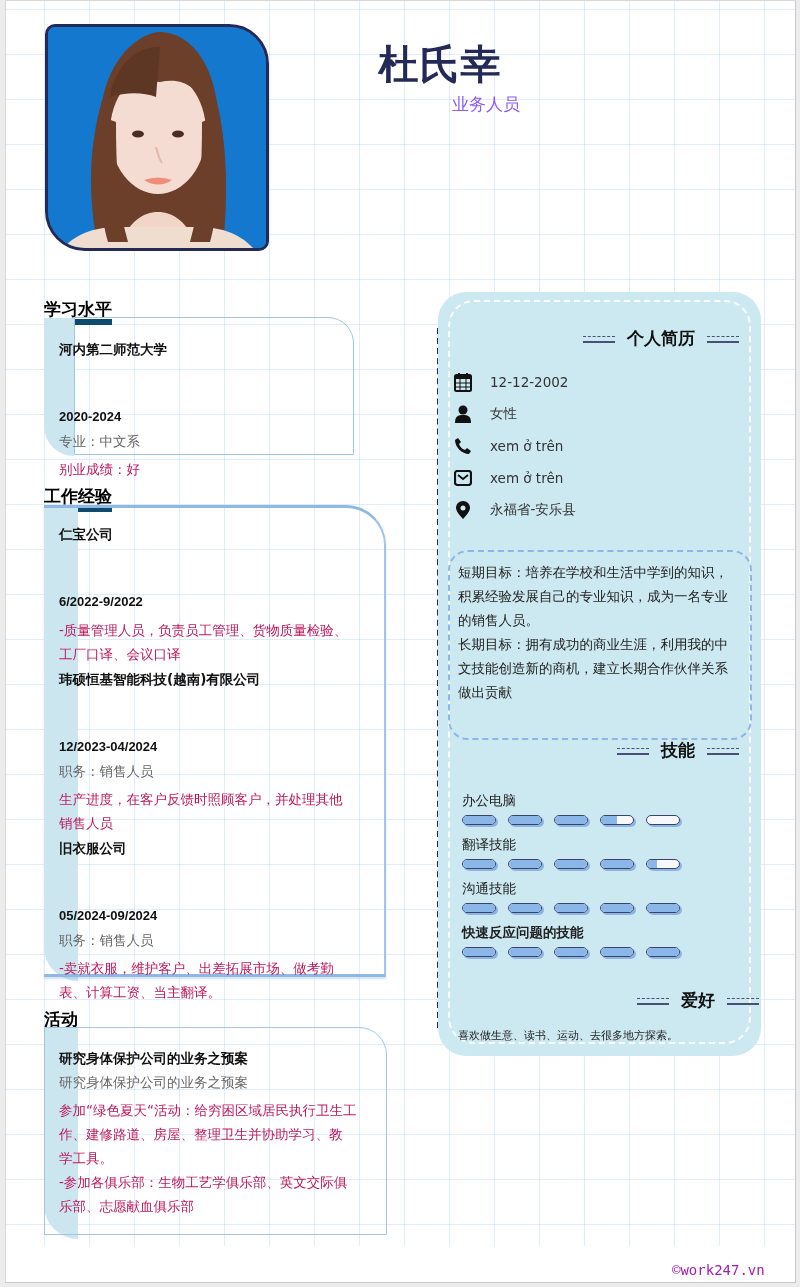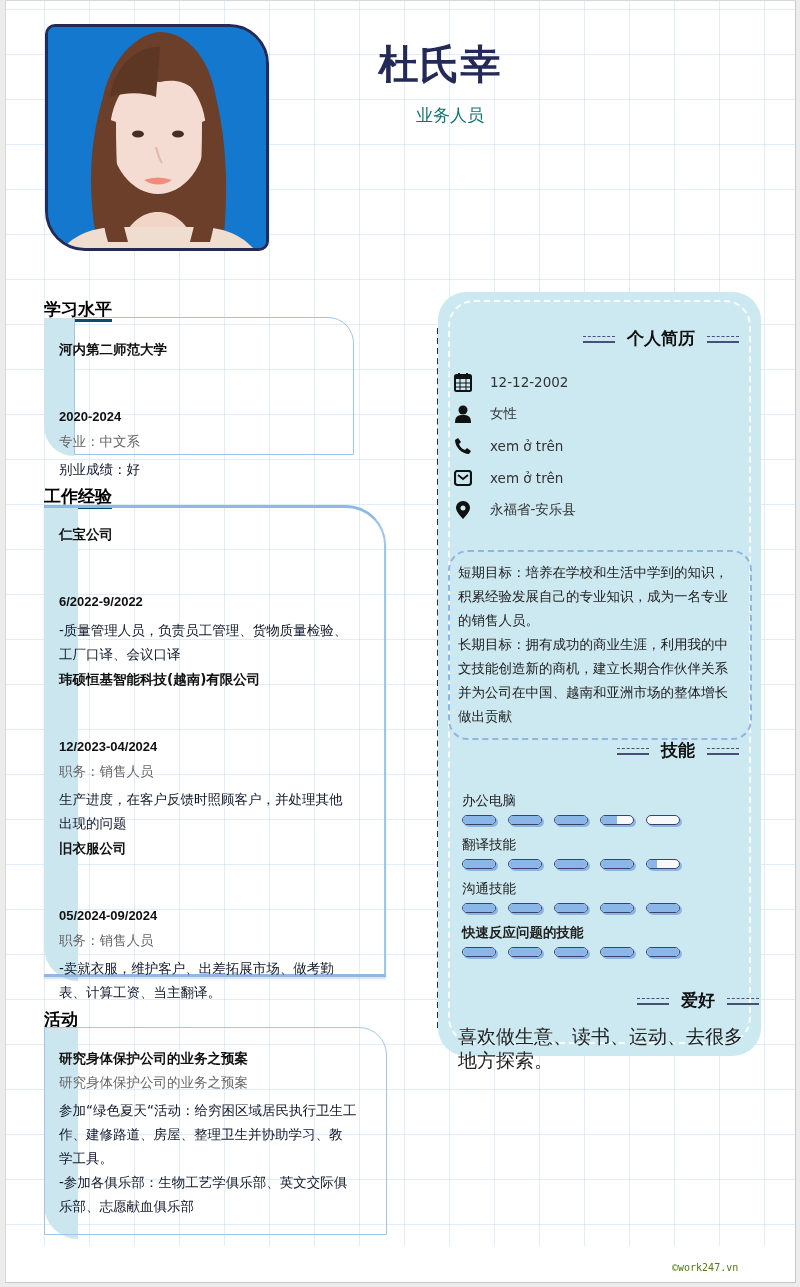--- a/index.html
+++ b/index.html
@@ -15,48 +15,48 @@
     border-right:1px solid #c8c8c8; border-bottom:1px solid #c8c8c8; border-top:1px solid #d8d8d8; border-left:1px solid #d8d8d8;
   }
   .page::after { content:""; position:absolute; left:0; right:0; top:1245px; bottom:0; background:#fff; }
   .abs { position:absolute; }
 
   
   .photo { left:45px; top:24px; width:218px; height:221px; border:3px solid #242a57; border-radius:10px 40px 10px 40px; overflow:hidden; background:#1779d0; }
   .photo svg { display:block; }
 
   .name { left:340px; top:40px; width:200px; text-align:center; font-size:40px; font-weight:bold; color:#242a57; letter-spacing:1px; line-height:48px; }
-  .role { left:380px; top:104px; width:140px; text-align:center; font-size:17px; color:#0f766e; line-height:22px; }
+  .role { left:380px; top:93px; width:140px; text-align:right; font-size:17px; color:#8b5cf6; line-height:22px; }
 
   
   .sec-title { font-size:17px; font-weight:bold; color:#000; line-height:22px; }
-  .sec-title .hl { border-bottom:3px solid #0c4a6e; }
+  .sec-title .hl { border-bottom:6px solid #0c4a6e; }
   .card { border:1px solid #9fc6e8; background:transparent; }
   .card-strip { background:#cce6ef; }
   .item-title { font-size:13.5px; font-weight:bold; color:#111; line-height:24px; }
   .item-date { font-size:13px; font-weight:bold; color:#111; line-height:24px; font-family:"Liberation Sans","DejaVu Sans",sans-serif;margin-top:44px; }
   .item-sub { font-size:13.5px; color:#666; line-height:24px; }
-  .item-body { font-size:13.5px; color:#0f172a; line-height:24px; }
+  .item-body { font-size:13.5px; color:#be185d; line-height:24px; }
 
   
   .rpanel { left:438px; top:292px; width:323px; height:764px; background:#cce8f0; border-radius:28px; }
   .rpanel-dash { left:448px; top:300px; width:303px; height:744px; border:2px dashed rgba(255,255,255,0.9); border-radius:26px; box-sizing:border-box; }
   .rpanel-leftline { left:437px; top:328px; height:700px; border-left:2px dashed #242a57; }
   .rhead { font-size:17px; font-weight:bold; color:#111; text-align:right; line-height:24px; }
   .deco { display:inline-block; width:32px; height:4px; vertical-align:middle; margin:0 12px; border-bottom:2px solid #4a4f78; border-top:1px dashed #4a4f78; }
   .info-row { position:absolute; left:452px; height:24px; display:flex; align-items:center; font-size:13.5px; color:#333; }
   .info-row .ic { width:22px; height:20px; margin-right:16px; display:flex; align-items:center; justify-content:center; }
   .goal-box { left:448px; top:550px; width:304px; height:190px; border:2px dashed #8fb5e6; border-radius:20px; box-sizing:border-box; }
   .goal-text { left:458px; top:560px; width:290px; font-size:13.5px; color:#222; line-height:24px; }
   .skill-label { position:absolute; left:462px; font-size:13.5px; color:#222; line-height:20px; }
   .skill-bars { position:absolute; left:462px; display:flex; gap:12px; }
   .pill { width:32px; height:8px; border:1.5px solid #3b4268; border-radius:6px; background:#f6f8fb; position:relative; overflow:hidden; box-shadow:2px 2px 0 #8cb5e6; }
   .pill .fill { position:absolute; left:0; top:0; bottom:0; background:#8ab6e8; }
-  .hobby { left:458px; top:1024px; width:300px; font-size:19px; color:#222; line-height:24px; }
-  .watermark { left:672px; top:1262px; font-family:"DejaVu Sans Mono","Liberation Mono",monospace; font-size:10px; color:#4d7c0f; }
+  .hobby { left:458px; top:1024px; width:300px; font-size:11px; color:#222; line-height:24px; }
+  .watermark { left:672px; top:1262px; font-family:"DejaVu Sans Mono","Liberation Mono",monospace; font-size:14px; color:#a21caf; }
 </style>
 </head>
 <body>
 
 <div class="page">
 </div>
 
 <div class="abs photo">
   <svg width="218" height="221" viewBox="0 0 218 221">
     <rect width="218" height="221" fill="#1478cf"></rect>
@@ -112,21 +112,21 @@
     <div class="item-body">工厂口译、会议口译</div>
   </div>
 </div>
 
 <div class="abs" style="left:59px;top:667px;width:320px;">
   <div class="item-title">玮硕恒基智能科技(越南)有限公司</div>
   <div class="item-date">12/2023-04/2024</div>
   <div class="item-sub">职务：销售人员</div>
   <div style="margin-top:4px;">
     <div class="item-body">生产进度，在客户反馈时照顾客户，并处理其他</div>
-    <div class="item-body">出现的问题</div>
+    <div class="item-body">销售人员</div>
   </div>
 </div>
 
 <div class="abs" style="left:59px;top:836px;width:320px;">
   <div class="item-title">旧衣服公司</div>
   <div class="item-date">05/2024-09/2024</div>
   <div class="item-sub">职务：销售人员</div>
   <div style="margin-top:4px;">
     <div class="item-body">-卖就衣服，维护客户、出差拓展市场、做考勤</div>
     <div class="item-body">表、计算工资、当主翻译。</div>
@@ -206,21 +206,20 @@
   <span>永福省-安乐县</span>
 </div>
 
 <div class="abs goal-box"></div>
 <div class="abs goal-text">
   <div>短期目标：培养在学校和生活中学到的知识，</div>
   <div>积累经验发展自己的专业知识，成为一名专业</div>
   <div>的销售人员。</div>
   <div>长期目标：拥有成功的商业生涯，利用我的中</div>
   <div>文技能创造新的商机，建立长期合作伙伴关系</div>
-  <div>并为公司在中国、越南和亚洲市场的整体增长</div>
   <div>做出贡献</div>
 </div>
 
 <div class="abs rhead" style="left:448px;top:738px;width:303px;">
   <span class="deco"></span><span>技能</span><span class="deco"></span>
 </div>
 
 <div class="skill-label" style="top:790px;">办公电脑</div>
 <div class="skill-bars" style="top:815px;">
     <span class="pill">

